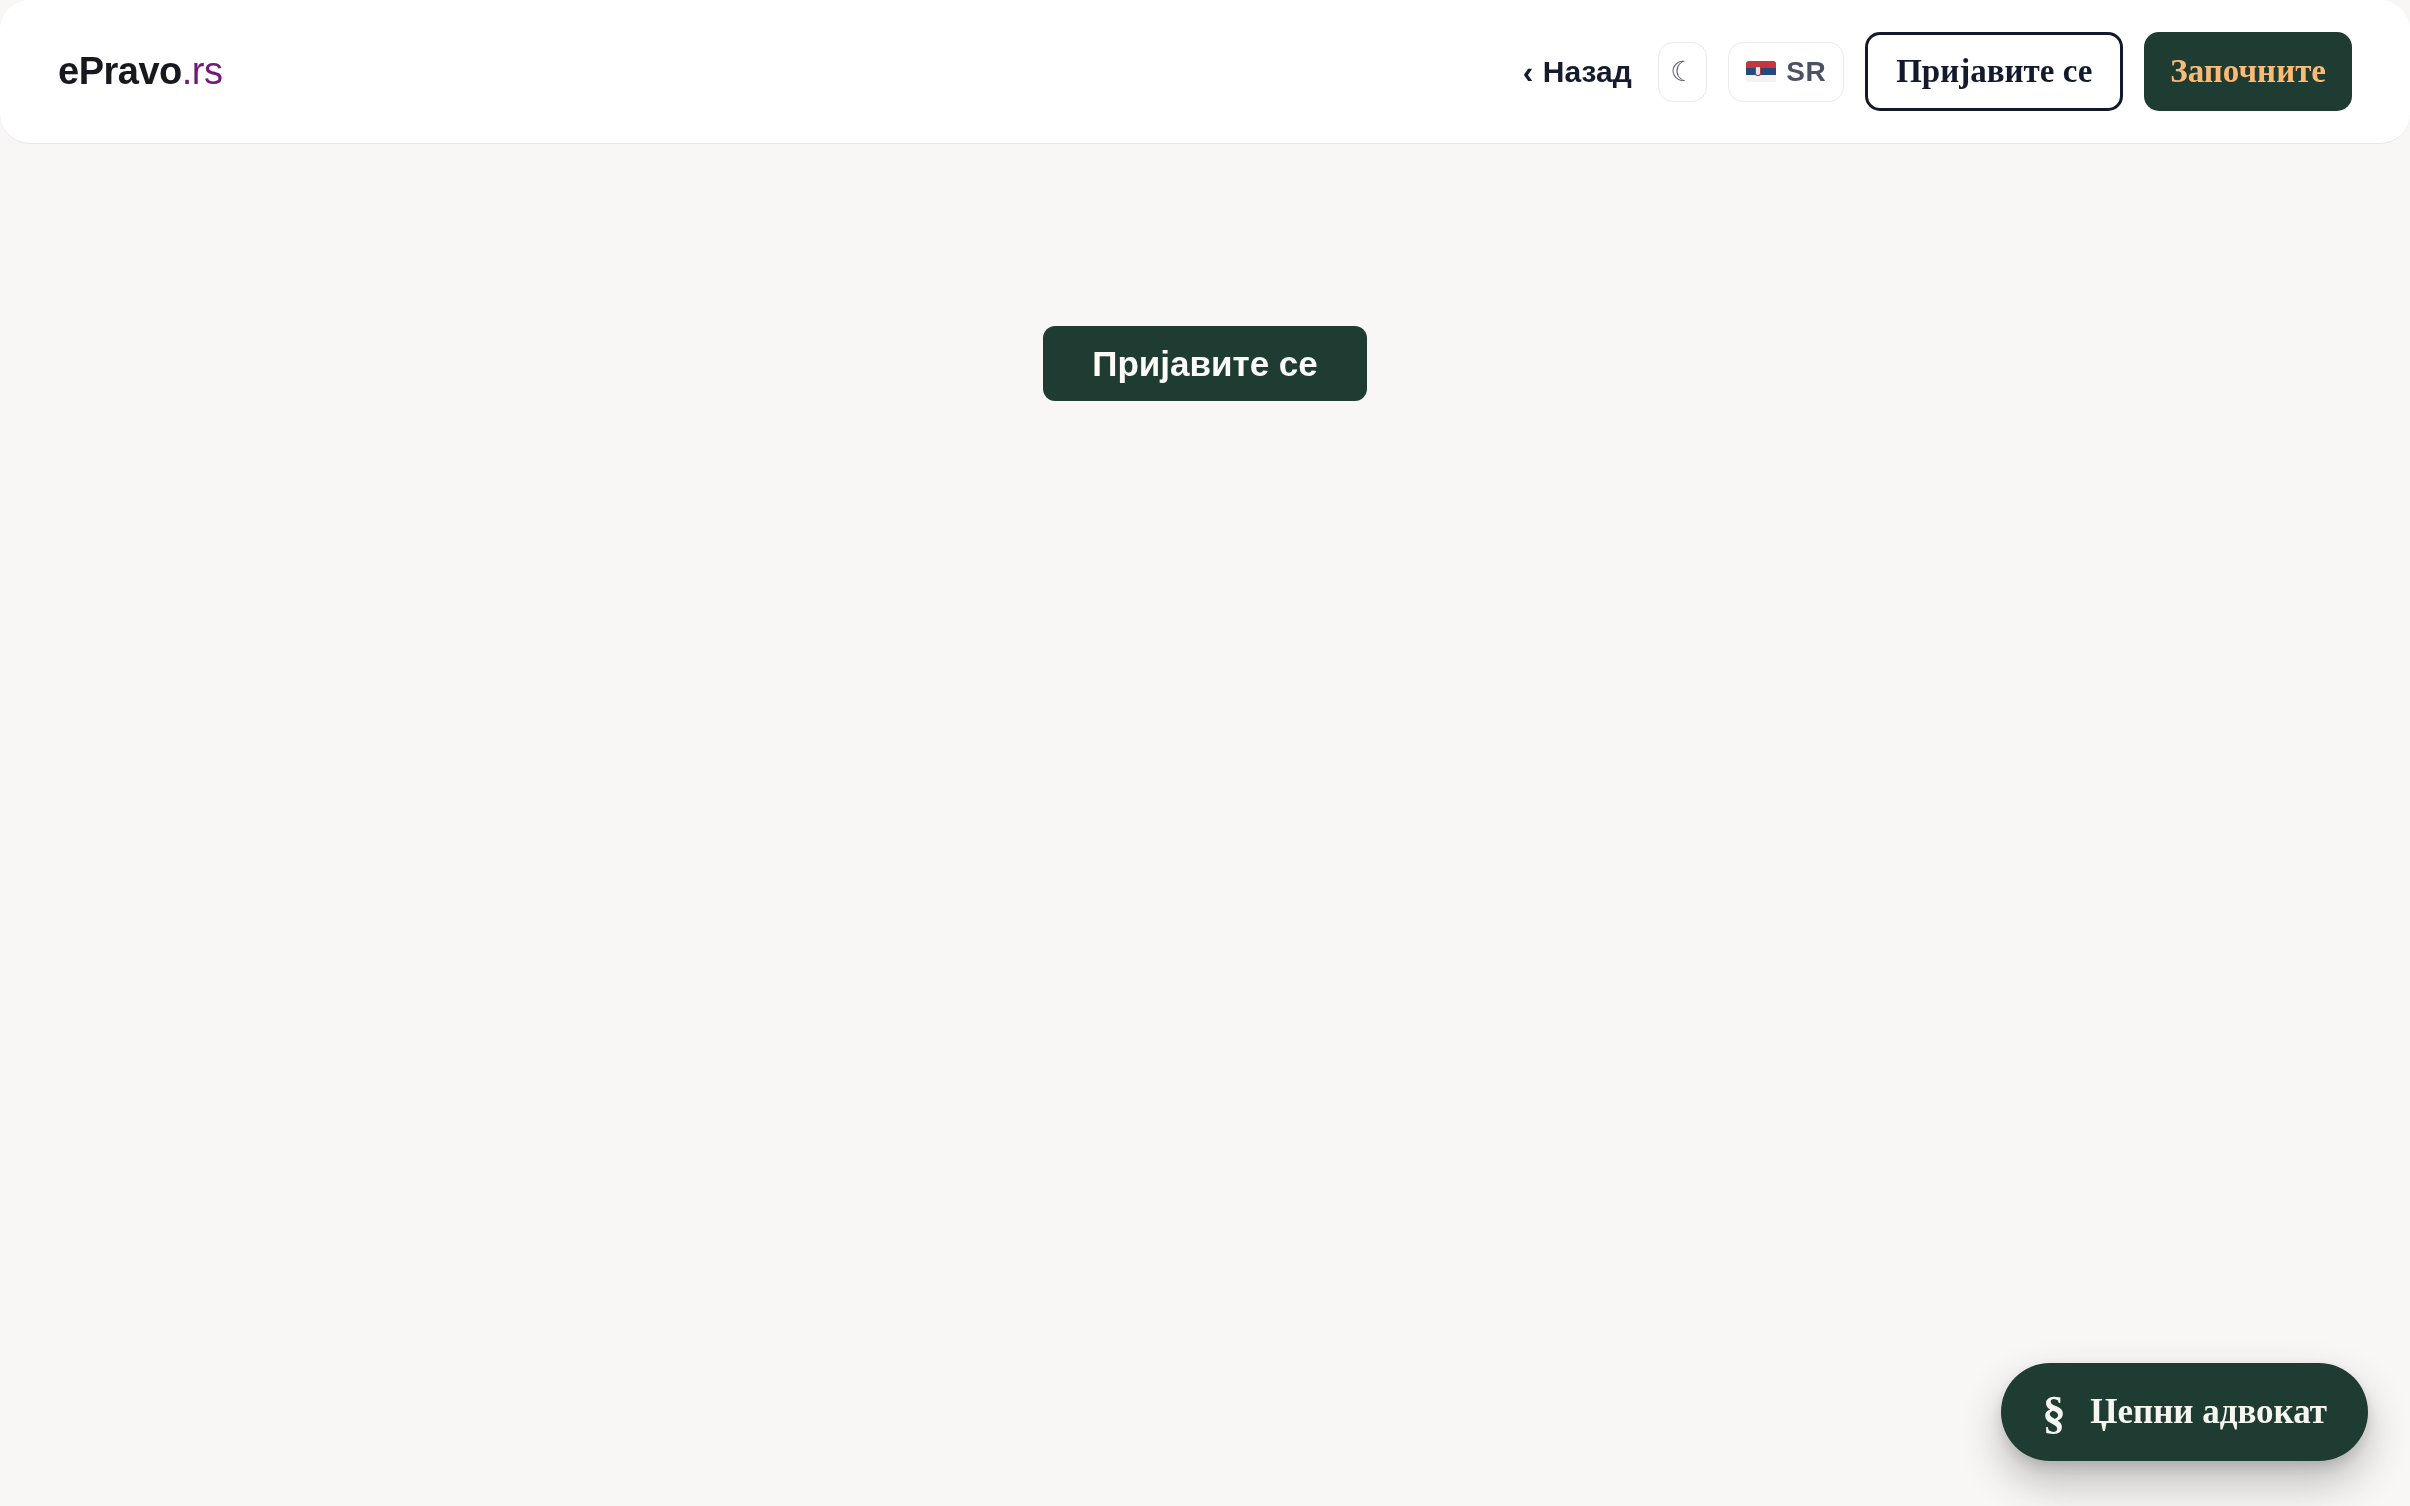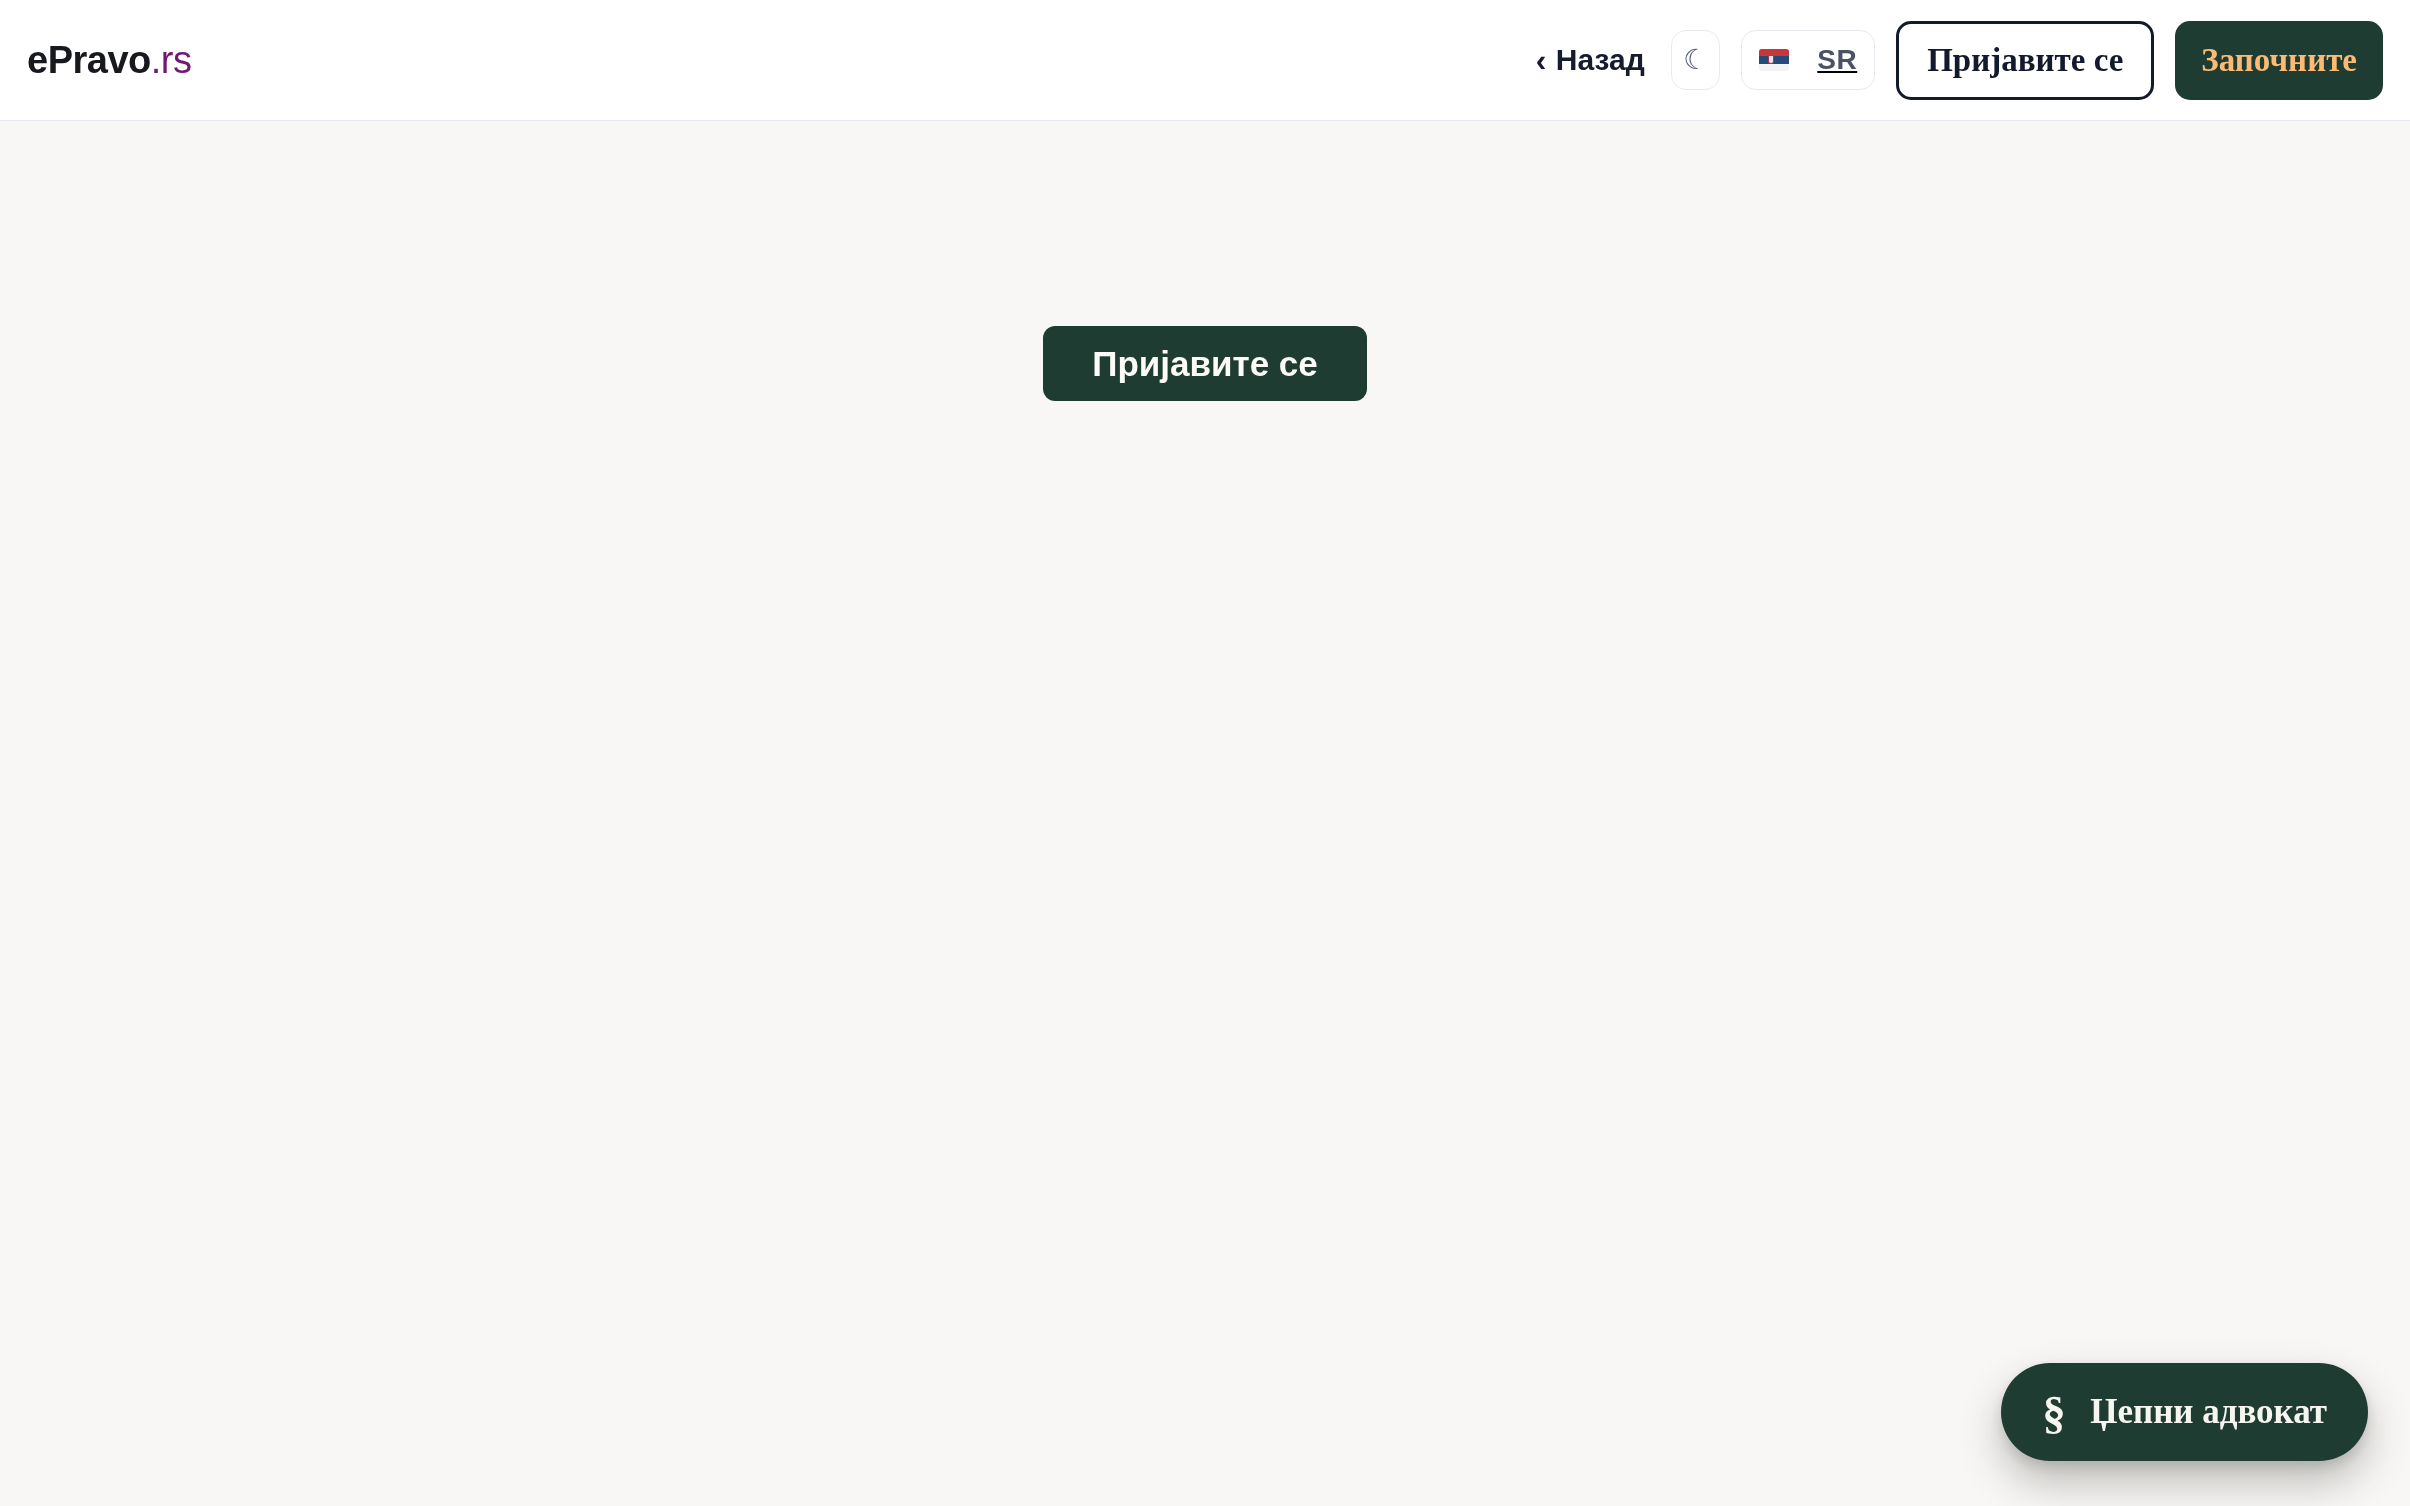--- a/index.html
+++ b/index.html
@@ -6,25 +6,26 @@
   html, body { width: 2411px; height: 1507px; overflow: hidden; }
   body {
     background: #f8f7f5;
     font-family: "Liberation Sans", sans-serif;
     -webkit-font-smoothing: antialiased;
   }
 
   
   .header {
     position: absolute; top: 0; left: 0; right: 0;
-    height: 121px;
+    height: 144px;
     background: #ffffff;
     border-bottom: 1.9px solid #e7e6ed;
     display: flex; align-items: center; justify-content: space-between;
-    padding: 0 27px;
+    padding: 0 58px;
+    border-radius: 30px;
   }
   .logo {
     font-size: 38px; font-weight: 800; letter-spacing: -0.5px;
     color: #17191f; text-decoration: none; cursor: pointer;
     display: flex; align-items: baseline;
   }
   .logo .suffix { color: #701a75; font-weight: 400; }
 
   .nav { display: flex; align-items: center; gap: 21px; }
 
@@ -40,23 +41,22 @@
     width: 49px; height: 60px;
     background: #ffffff; border: 1.9px solid #eae9ef; border-radius: 15px;
     display: flex; align-items: center; justify-content: center;
     cursor: pointer;
   }
   .moon { font-family: "DejaVu Sans", sans-serif; font-size: 28px; color: #59617c; line-height: 1; }
 
   .lang-btn {
     height: 60px; padding: 0 17px;
     background: #ffffff; border: 1.9px solid #eae9ef; border-radius: 15px;
-    display: flex; align-items: center; gap: 28px;
+    display: flex; align-items: center; gap: 10px;
     cursor: pointer;
-    text-decoration: underline;
   }
   .flag {
     position: relative; width: 30px; height: 21.7px; border-radius: 2.8px;
     overflow: hidden; display: flex; flex-direction: column;
     box-shadow: 0 0 0 0.9px rgba(0,0,0,0.08) inset;
   }
   .flag .stripe { flex: 1; }
   .flag .s-red   { background: #c6363c; }
   .flag .s-blue  { background: #26497b; }
   .flag .s-white { background: #f3f3f5; }

